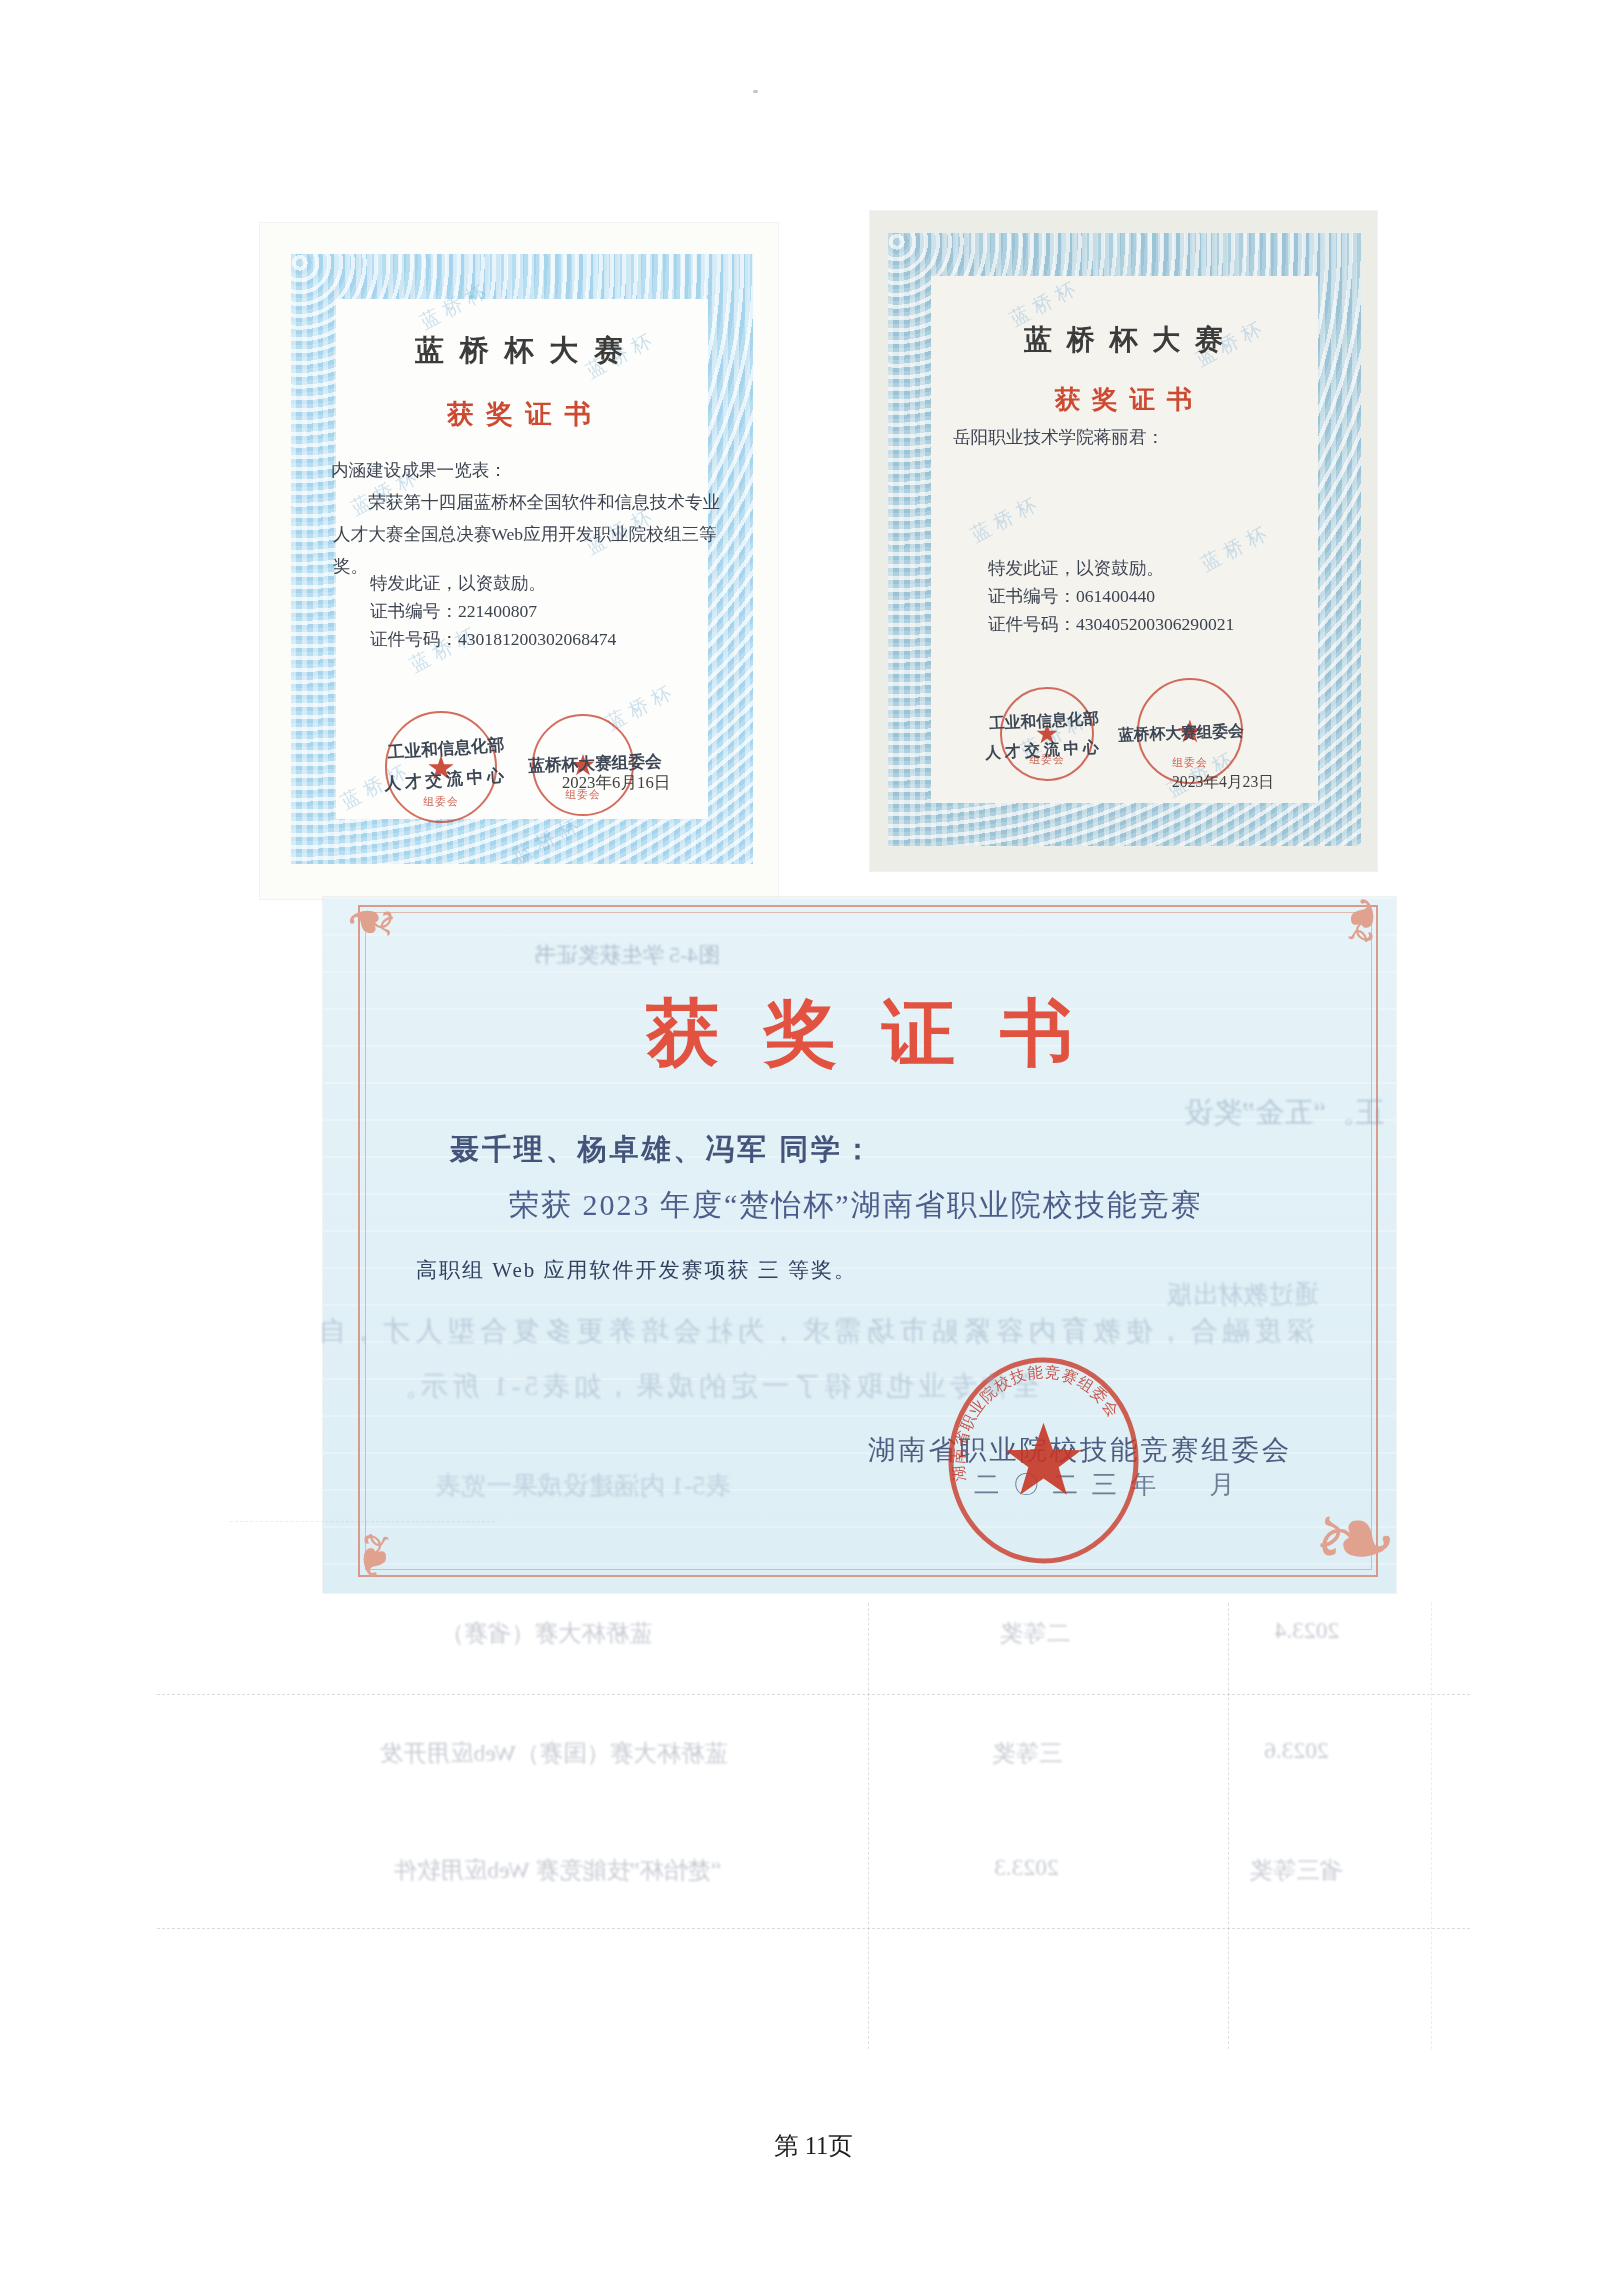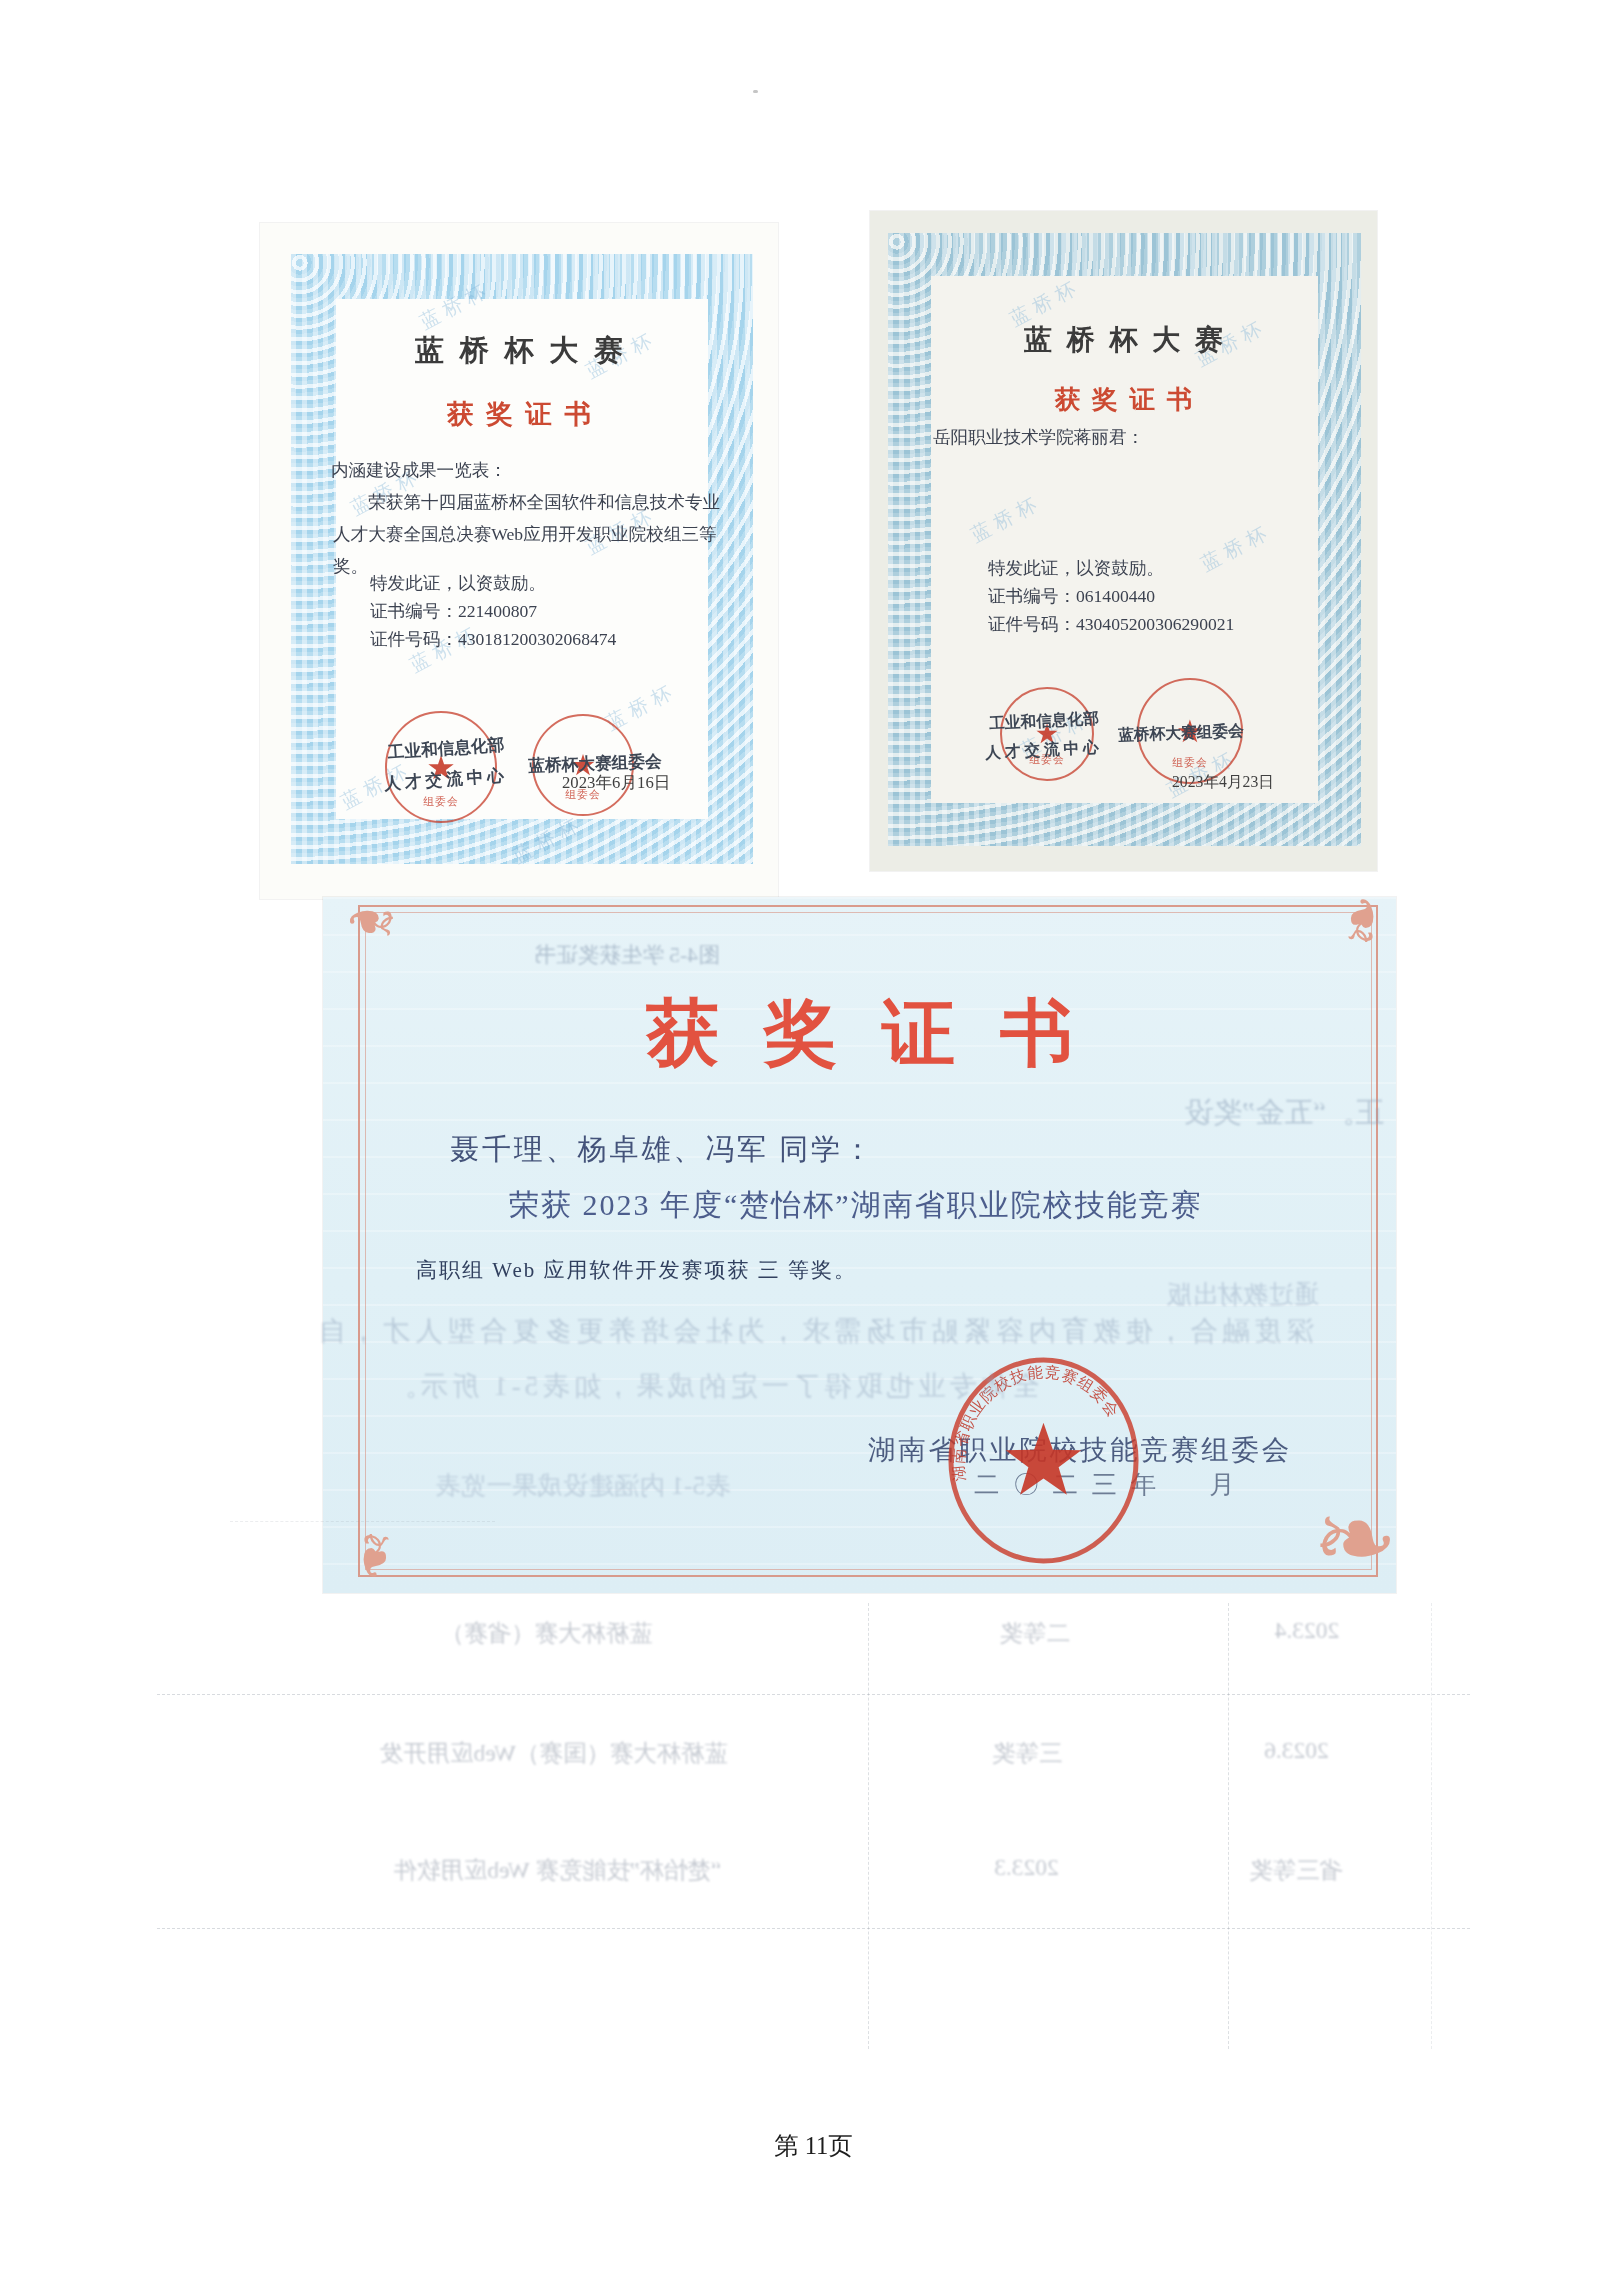--- a/index.html
+++ b/index.html
@@ -102,21 +102,21 @@
     <div class="lace-inner"></div>
   </div>
   <span class="wm" style="left:137px;top:78px">蓝桥杯</span>
   <span class="wm" style="left:323px;top:118px">蓝桥杯</span>
   <span class="wm" style="left:98px;top:294px">蓝桥杯</span>
   <span class="wm" style="left:328px;top:323px">蓝桥杯</span>
   <span class="wm" style="left:147px;top:510px">蓝桥杯</span>
   <span class="wm" style="left:294px;top:549px">蓝桥杯</span>
   <div class="t c-title" style="top:110px;font-size:28px;letter-spacing:14.7px;padding-left:14.7px">蓝桥杯大赛</div>
   <div class="t c-sub" style="top:171px;font-size:25.5px;letter-spacing:11.8px;padding-left:11.8px">获奖证书</div>
-  <div class="t c-line" style="left:63px;top:214px">岳阳职业技术学院蒋丽君：</div>
+  <div class="t c-line" style="left:83px;top:214px">岳阳职业技术学院蒋丽君：</div>
   <div class="t c-line" style="left:118px;top:345px">特发此证，以资鼓励。</div>
   <div class="t c-line" style="left:118px;top:373px">证书编号：061400440</div>
   <div class="t c-line" style="left:118px;top:401px">证件号码：430405200306290021</div>
   <div class="seal" style="left:130px;top:476px;width:90px;height:90px">
     <span class="star" style="font-size:27.4px">★</span>
     <span class="badge">组委会</span>
   </div>
   <div class="seal" style="left:267px;top:467px;width:102px;height:102px">
     <span class="star" style="font-size:31px">★</span>
     <span class="badge">组委会</span>
@@ -134,21 +134,21 @@
   </div>
   <span class="flourish" style="left:21.6px;top:-7.8px;transform:rotate(180deg)">❧</span>
   <span class="flourish" style="right:5.9px;top:-7.8px;transform:rotate(270deg)">❧</span>
   <span class="flourish" style="right:-2px;bottom:2px;font-size:102px;transform:rotate(0deg)">❧</span>
   <span class="flourish" style="left:23.5px;bottom:5.9px;transform:rotate(90deg)">❧</span>
 
   <div class="t mir" style="left:157px;top:43px;width:294px;text-align:center;font-size:21.6px;color:#8295ad;opacity:.55">图4-5 学生获奖证书</div>
   <div class="t" style="left:0;right:0;top:88px;text-align:center;font-weight:bold;font-size:73px;
        letter-spacing:45px;padding-left:45px;color:#e25240">获奖证书</div>
   <div class="t mir" style="right:11.8px;top:196px;font-size:29px;color:#8ba0b8;opacity:.5">正。“五金”奖设</div>
-  <div class="t" style="left:127px;top:233px;font-size:29px;color:#44537a;font-weight:400;letter-spacing:2.9px">聂千理、杨卓雄、冯军 同学：</div>
+  <div class="t" style="left:127px;top:233px;font-size:29px;color:#44537a;font-weight:700;letter-spacing:2.9px">聂千理、杨卓雄、冯军 同学：</div>
   <div class="t" style="left:186px;top:288px;font-size:30px;color:#4c5d8c;letter-spacing:2px">荣获 2023 年度“楚怡杯”湖南省职业院校技能竞赛</div>
   <div class="t" style="left:93px;top:359px;font-size:21px;font-weight:normal;color:#31405f;letter-spacing:2px">高职组 Web 应用软件开发赛项获 三 等奖。</div>
   <div class="t mir" style="left:843px;top:380px;font-size:25.5px;color:#93a5bf;opacity:.45">通过教材出版</div>
   <div class="t" style="left:545px;top:535px;font-size:27.4px;color:#4c5c80;letter-spacing:2.9px">湖南省职业院校技能竞赛组委会</div>
   <div class="t" style="left:651px;top:570px;font-size:25.5px;color:#5a6a85;letter-spacing:13.7px;opacity:.85">二〇二三年　月</div>
 
   <svg class="main-seal" viewBox="0 0 200 212">
     <defs>
         <path id="sealArc" d="M 22 130 A 80 88 0 1 1 178 130" fill="none"></path>
       </defs>

